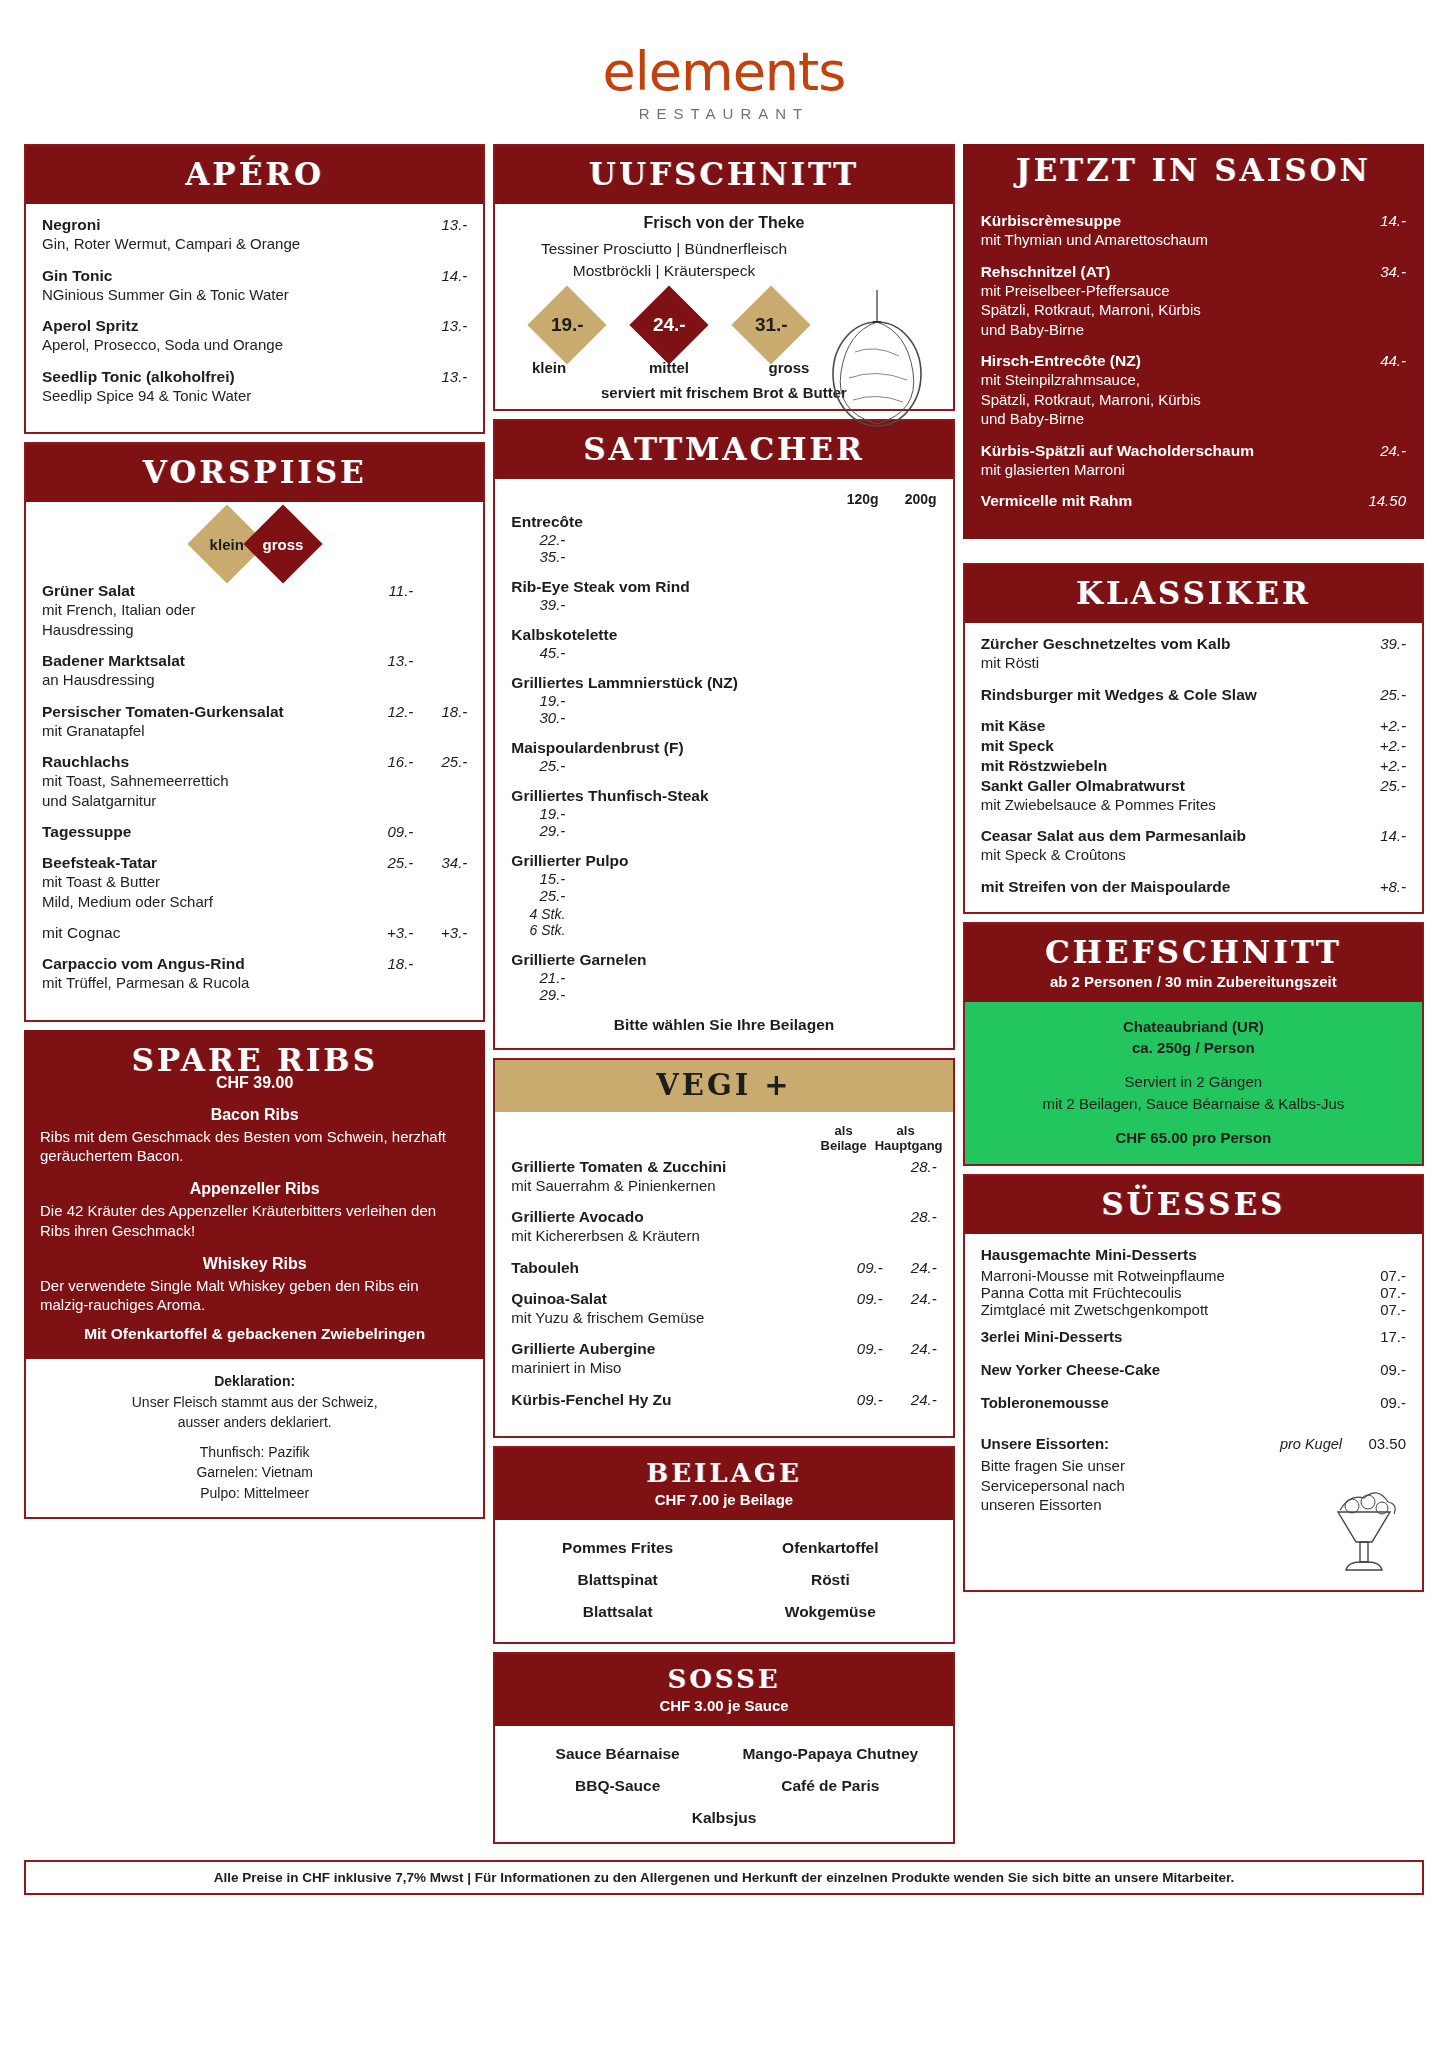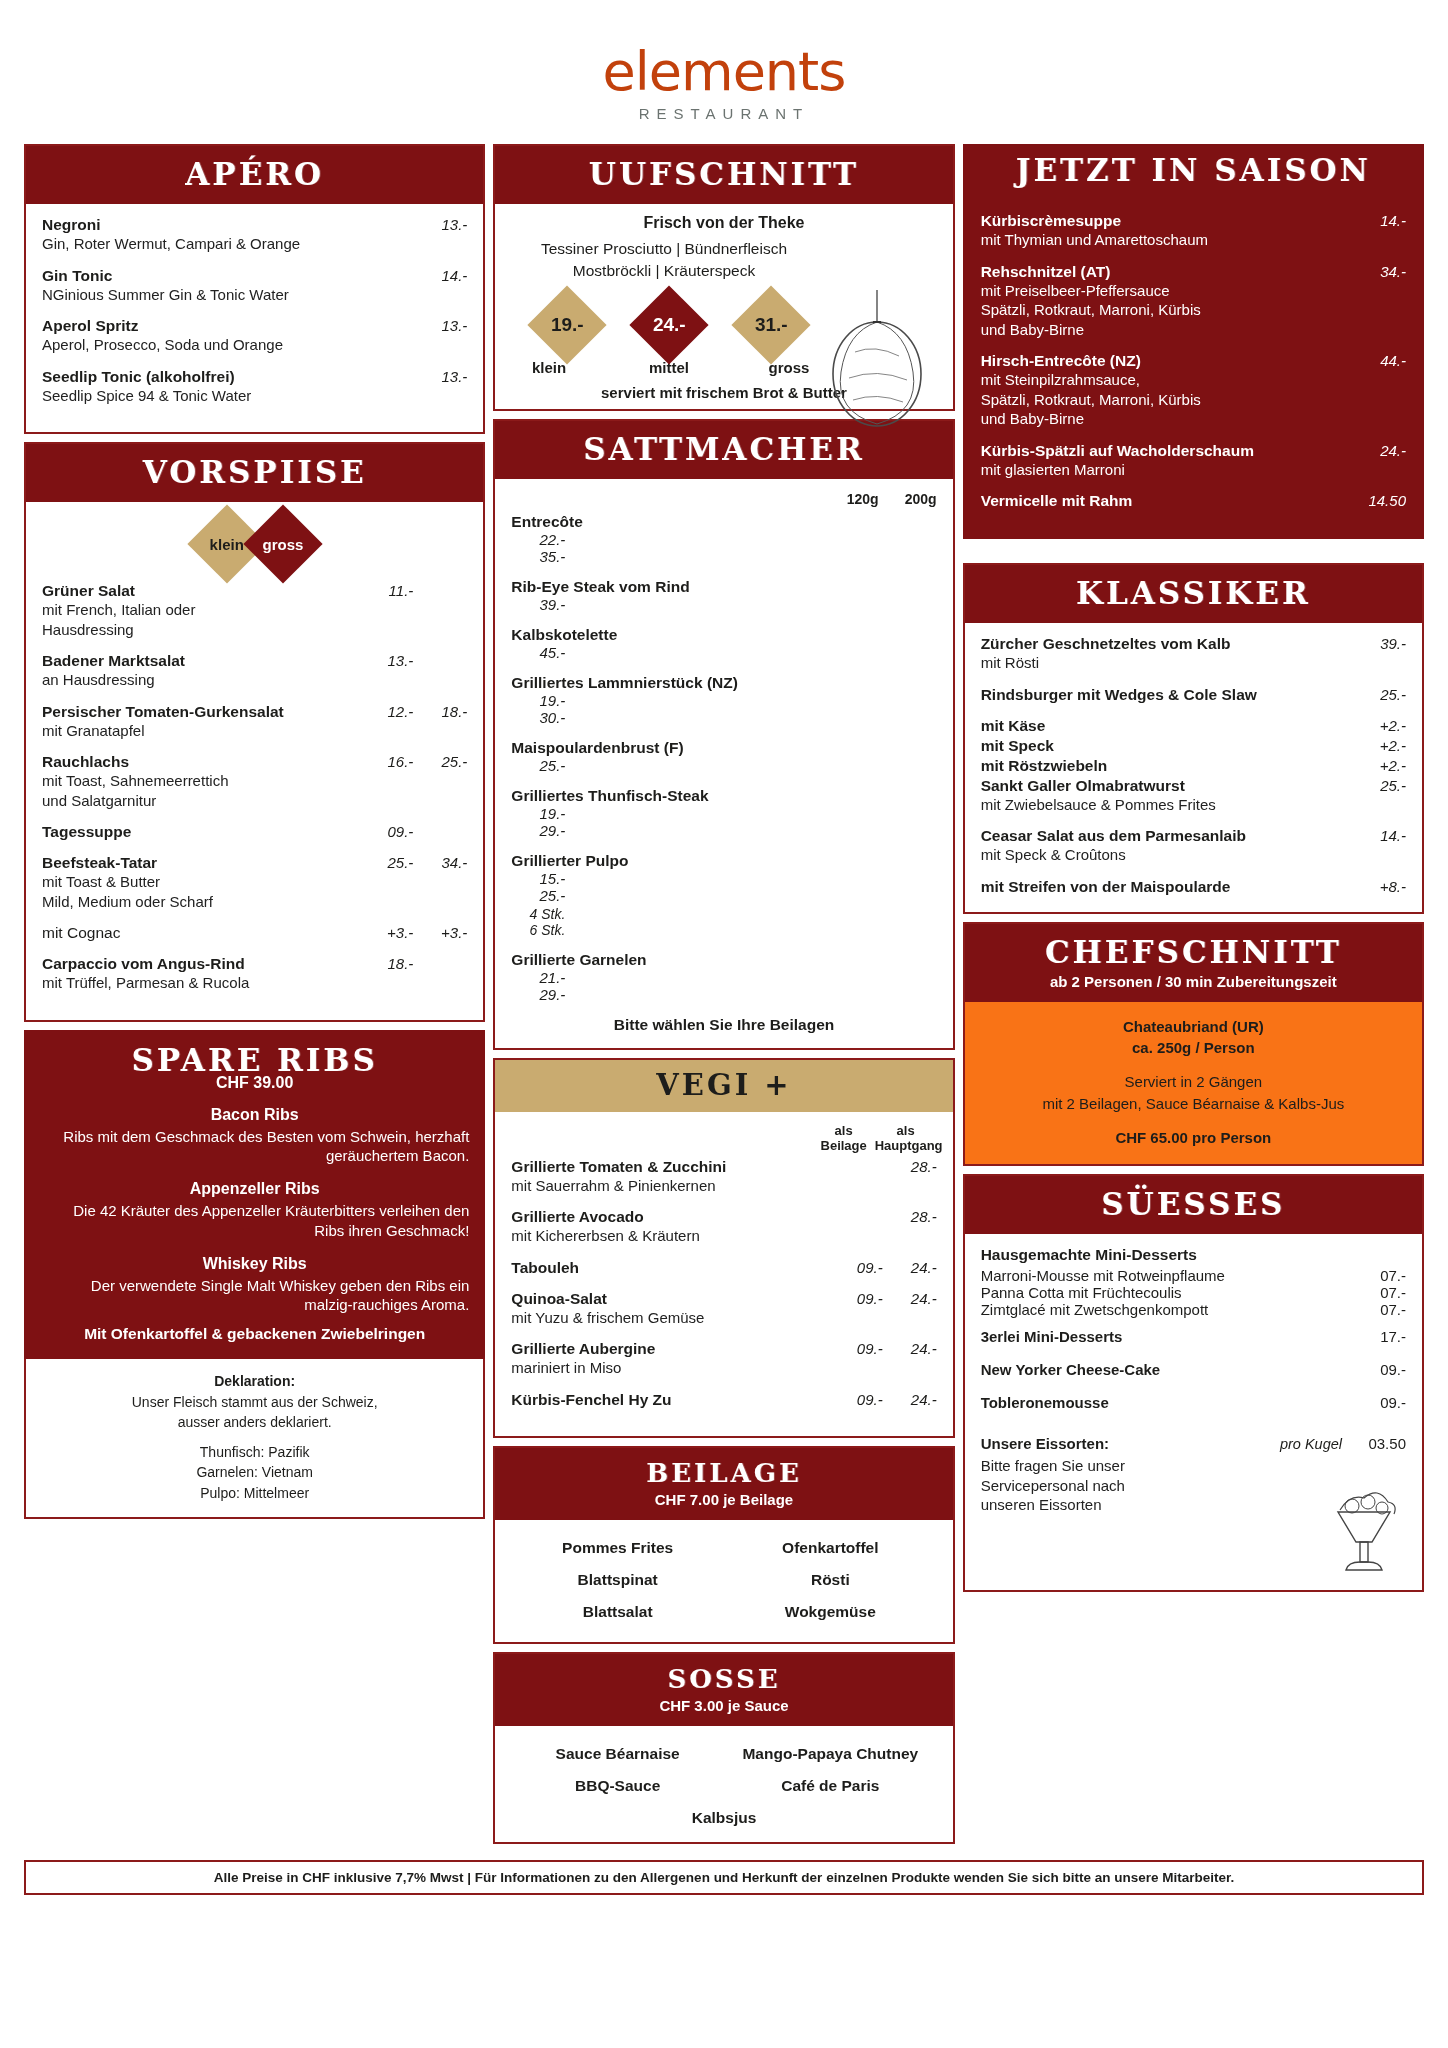--- a/index.html
+++ b/index.html
@@ -74,27 +74,27 @@
   .veg-heads span{width:62px;display:inline-block;line-height:1.15;}
 
   
   .two{display:flex;flex-wrap:wrap;}
   .two div{width:50%;text-align:center;font-weight:bold;font-size:15.5px;padding:7px 0;}
   .one{text-align:center;font-weight:bold;font-size:15.5px;padding:7px 0;}
 
   
   .ribs{background:#7e1113;color:#fff;border:2px solid #7e1113;padding-bottom:14px;}
   .ribs h3{text-align:center;margin:14px 0 3px;font-size:16px;}
-  .ribs p{text-align:right;margin:0 14px 10px;font-size:15px;line-height:1.32;}
+  .ribs p{text-align:left;margin:0 14px 10px;font-size:15px;line-height:1.32;}
   .ribs .chf{text-align:center;font-weight:bold;font-size:16px;margin-top:-6px;}
 
   .decl{border:2px solid #8c1a1a;border-top:none;text-align:center;font-size:14px;line-height:1.45;padding:12px 10px 14px;}
 
   
-  .chef-inner{background:#f97316;margin:0;padding:14px 12px 16px;text-align:center;font-size:15px;line-height:1.45;}
+  .chef-inner{background:#22c55e;margin:0;padding:14px 12px 16px;text-align:center;font-size:15px;line-height:1.45;}
   .chef-inner .b{font-weight:bold;}
 
   
   .ss-line{display:flex;align-items:baseline;}
   .ss-line .t{flex:1;font-size:15px;}
   .ss-line .p{font-size:15px;width:56px;text-align:right;}
 
   .sundae{position:absolute;right:16px;bottom:10px;width:86px;height:110px;}
 
   .footer{border:2px solid #8c1a1a;margin:8px 0 10px;text-align:center;font-size:13.5px;font-weight:bold;padding:8px 6px;}

